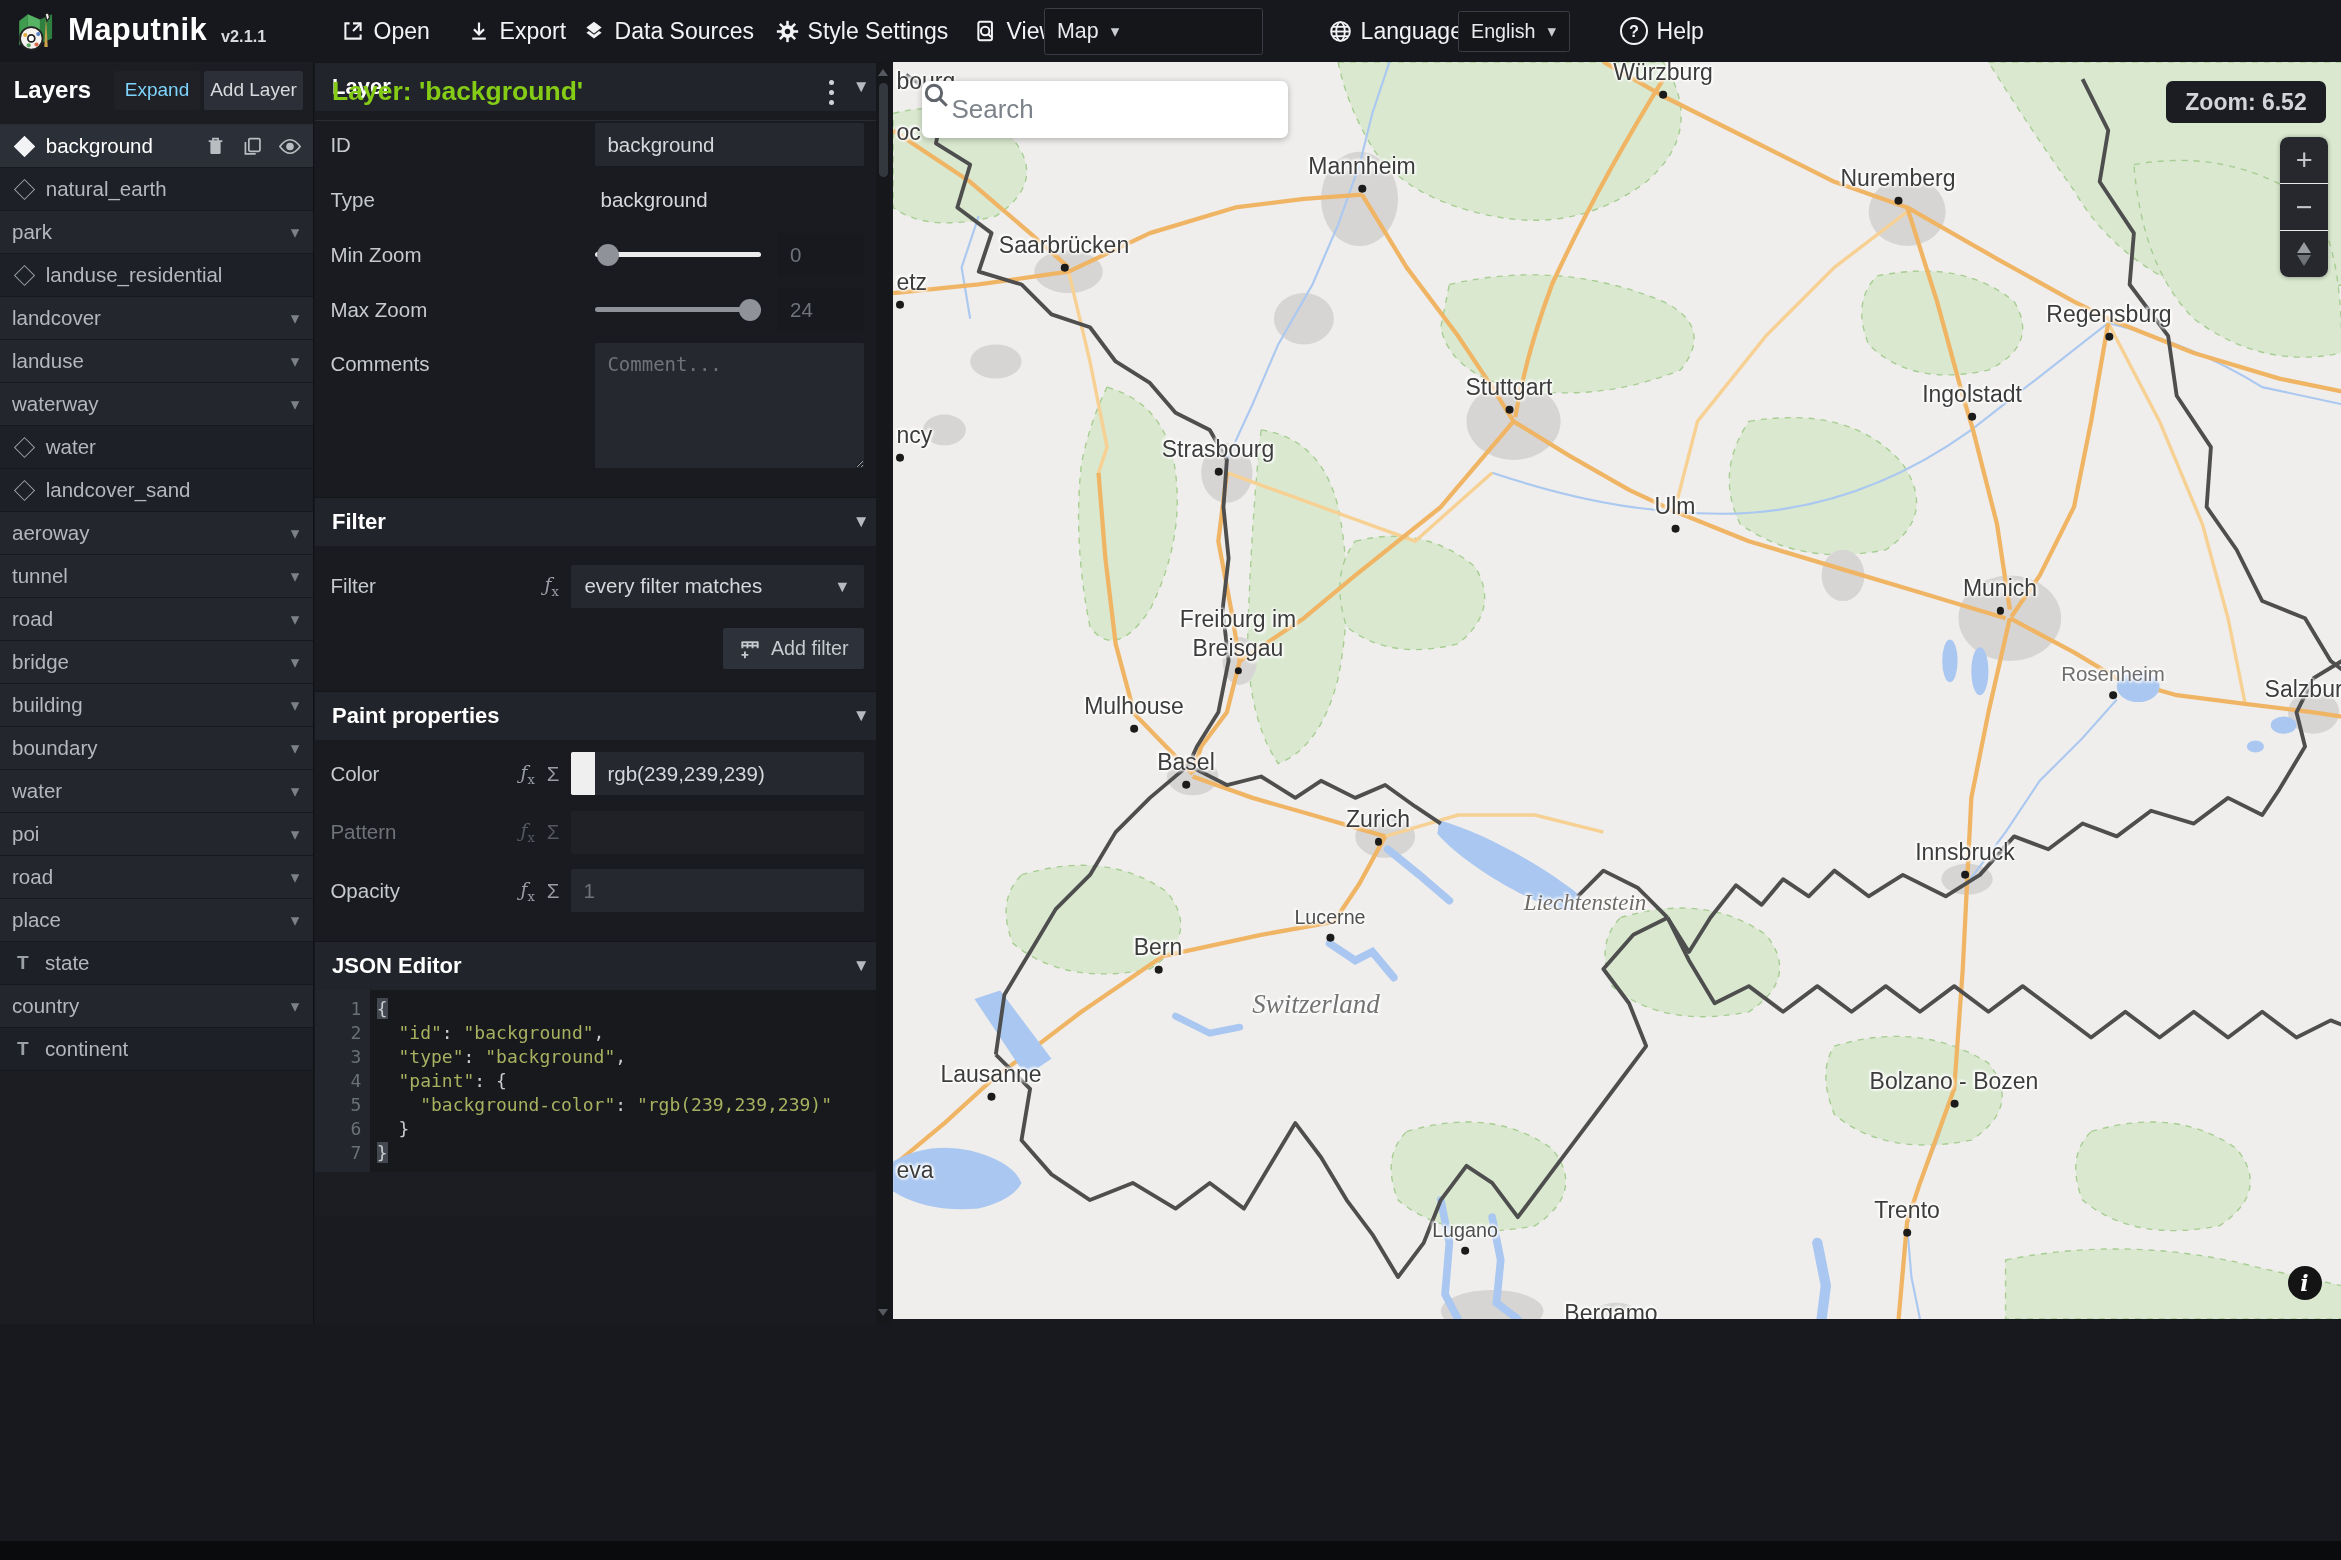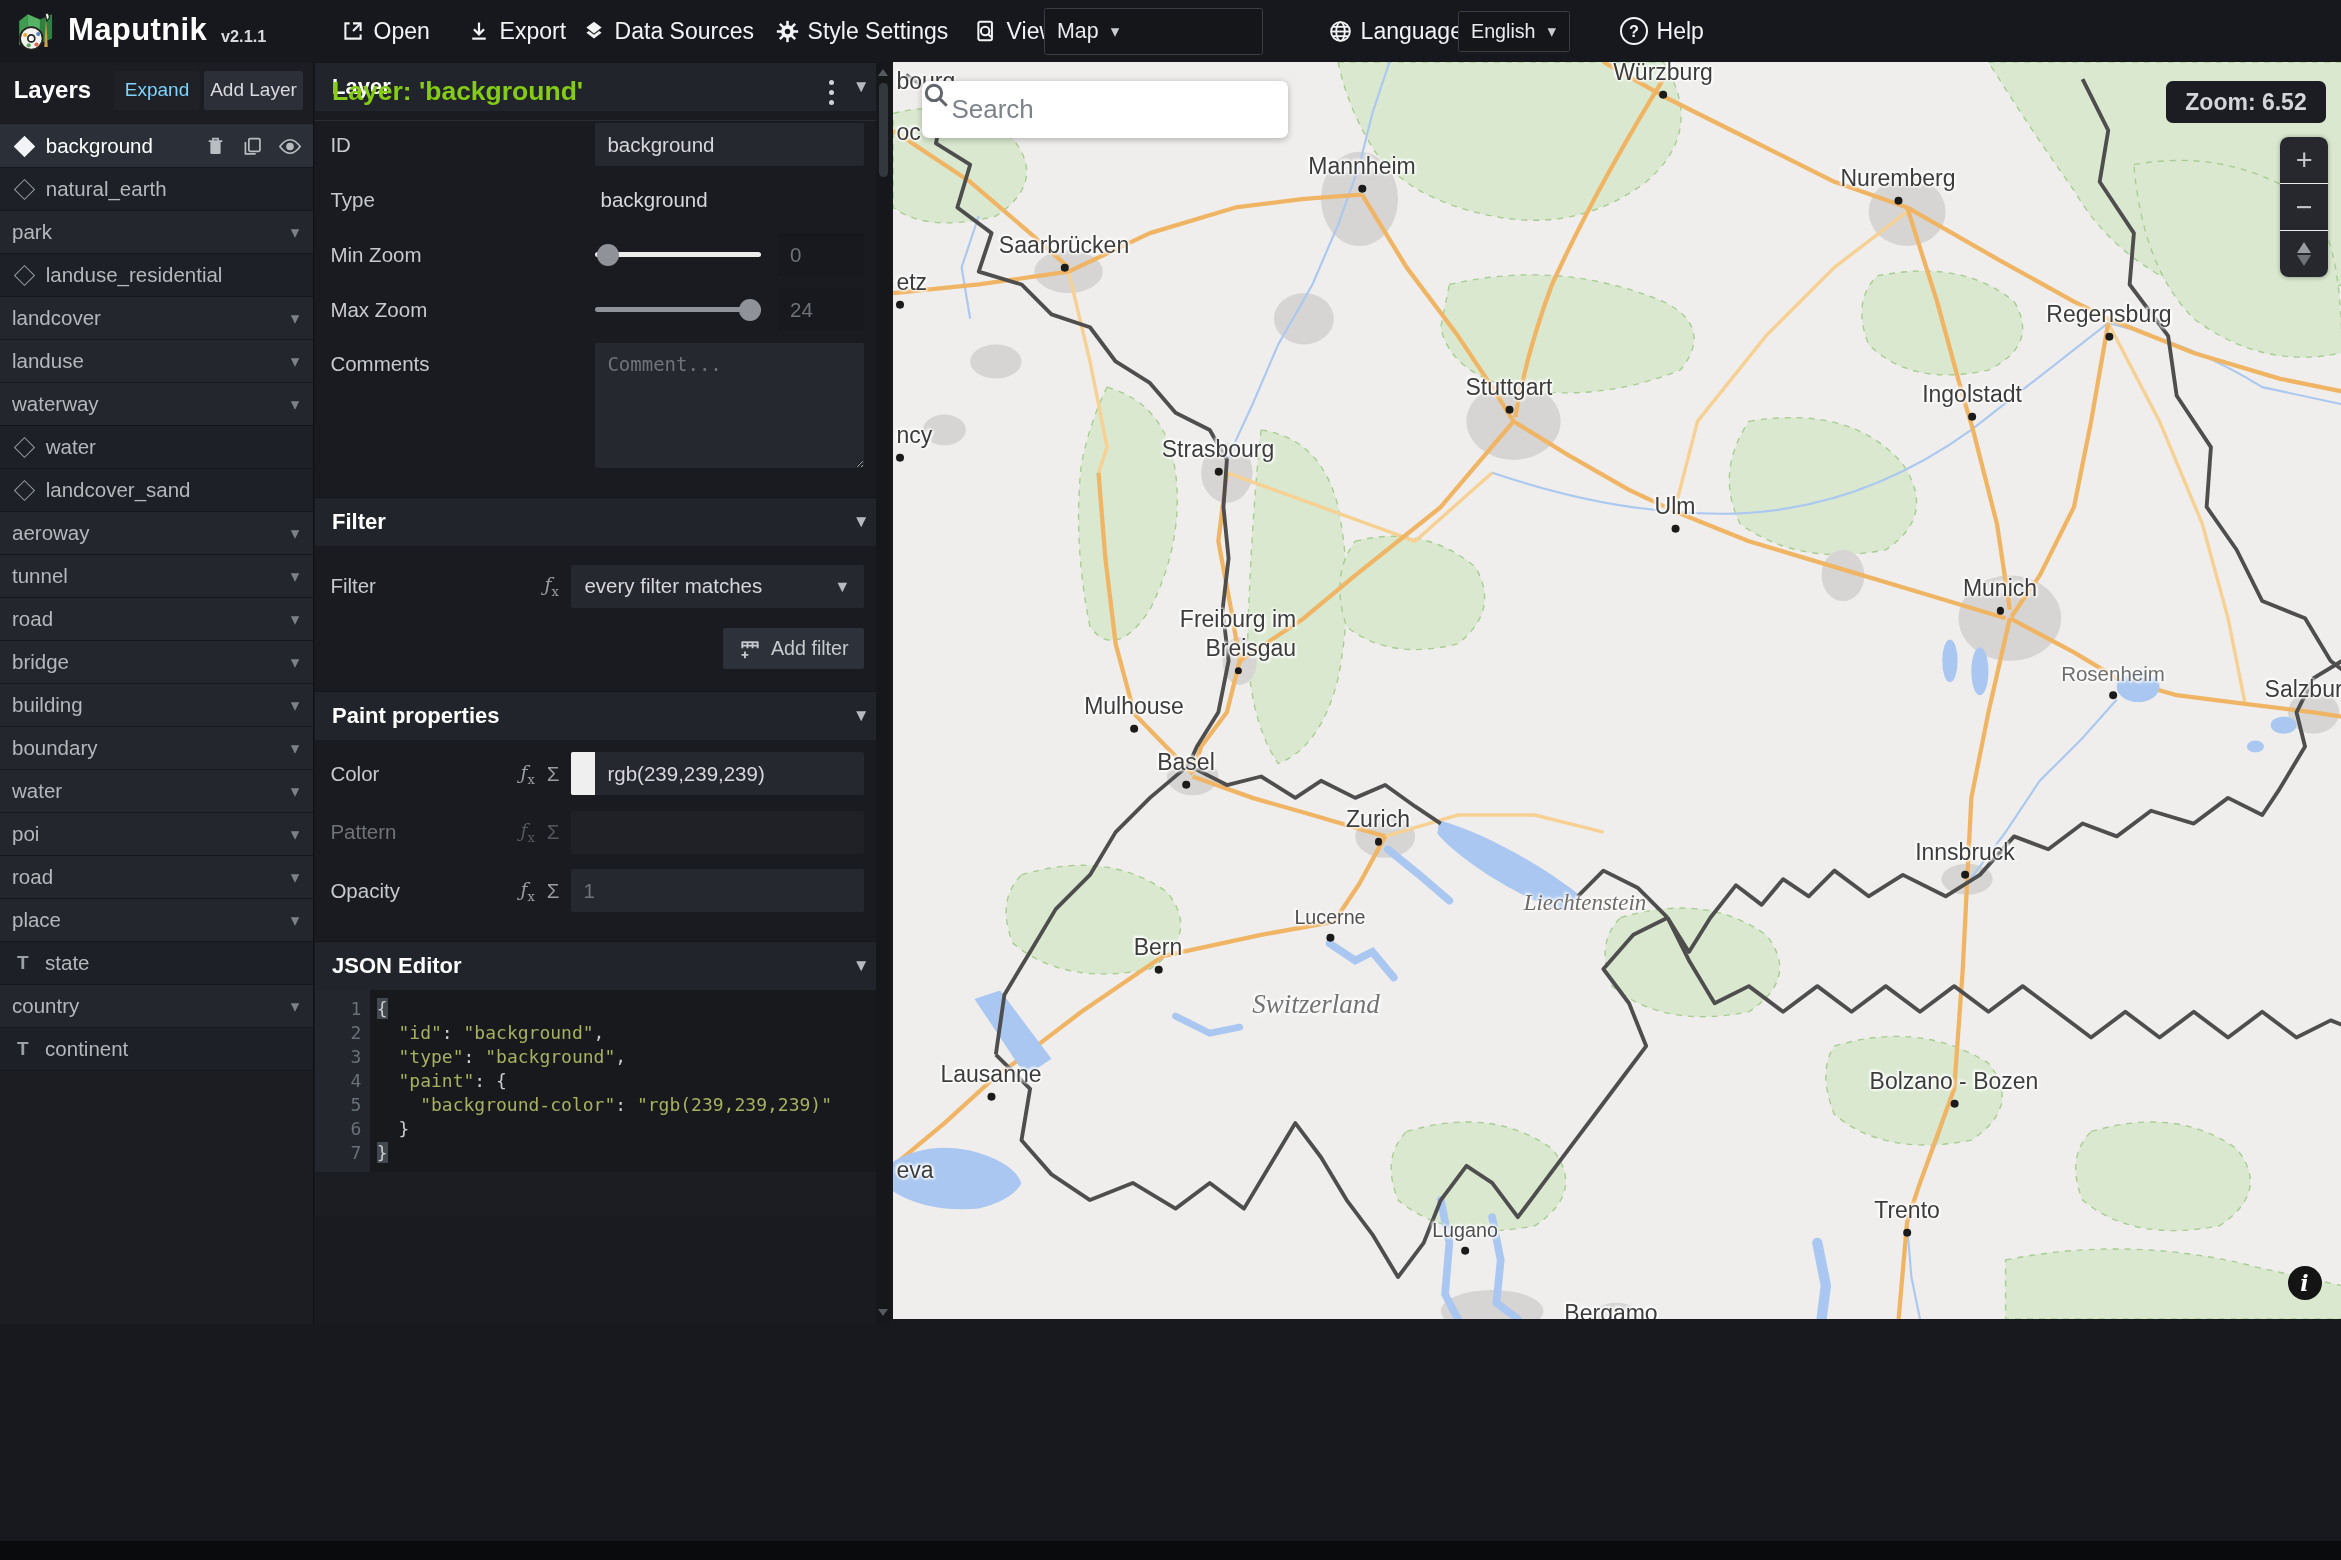--- a/index.html
+++ b/index.html
@@ -615,21 +615,21 @@
         <div class="map-label city" style="left: 1005px; top: 116px;">Nuremberg<span class="dot"></span></div>
         <div class="map-label city" style="left: 171px; top: 183px;">Saarbrücken<span class="dot"></span></div>
         <div class="map-label city edge" style="left: 3.4px; top: 220px;">etz<span class="dot"></span></div>
         <div class="map-label city" style="left: 1216px; top: 252px;">Regensburg<span class="dot"></span></div>
         <div class="map-label city" style="left: 616px; top: 325px;">Stuttgart<span class="dot"></span></div>
         <div class="map-label city" style="left: 1079px; top: 332px;">Ingolstadt<span class="dot"></span></div>
         <div class="map-label city edge" style="left: 3.4px; top: 373px;">ncy<span class="dot"></span></div>
         <div class="map-label city" style="left: 325px; top: 387px;">Strasbourg<span class="dot"></span></div>
         <div class="map-label city" style="left: 782px; top: 444px;">Ulm<span class="dot"></span></div>
         <div class="map-label city" style="left: 1107px; top: 526px;">Munich<span class="dot"></span></div>
-        <div class="map-label city" style="left: 345px; top: 572px; text-align: right;">Freiburg im
+        <div class="map-label city" style="left: 345px; top: 572px;">Freiburg im
 Breisgau<span class="dot"></span></div>
         <div class="map-label city-gray" style="left: 1220px; top: 612px;">Rosenheim<span class="dot"></span></div>
         <div class="map-label city" style="left: 1417px; top: 627px;">Salzburg</div>
         <div class="map-label city" style="left: 241px; top: 644px;">Mulhouse<span class="dot"></span></div>
         <div class="map-label city" style="left: 293px; top: 700px;">Basel<span class="dot"></span></div>
         <div class="map-label city" style="left: 485px; top: 757px;">Zurich<span class="dot"></span></div>
         <div class="map-label city" style="left: 1072px; top: 790px;">Innsbruck<span class="dot"></span></div>
         <div class="map-label region" style="left: 692px; top: 841px;">Liechtenstein</div>
         <div class="map-label city-sm" style="left: 437px; top: 855px;">Lucerne<span class="dot"></span></div>
         <div class="map-label city" style="left: 265px; top: 885px;">Bern<span class="dot"></span></div>

